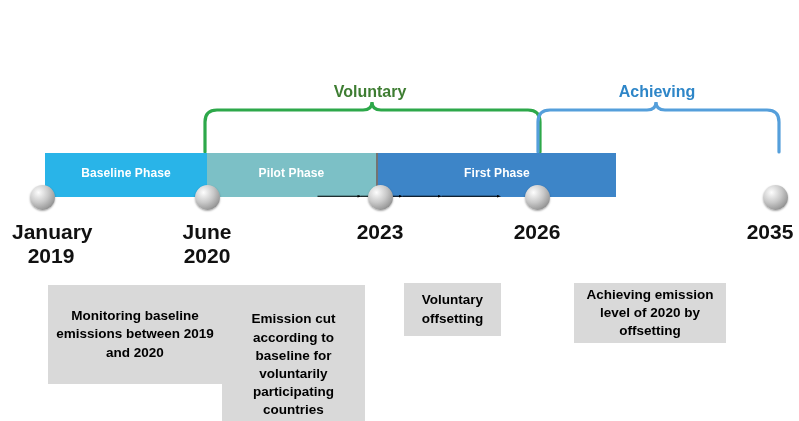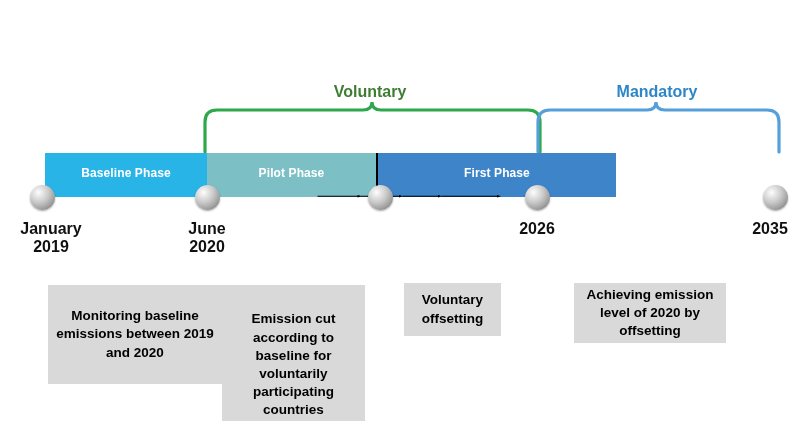--- a/index.html
+++ b/index.html
@@ -87,21 +87,21 @@
     height: 25px;
     border-radius: 50%;
     background: radial-gradient(circle at 34% 30%, #fdfdfd 0%, #eeeeee 12%, #c9c9c9 42%, #9e9e9e 70%, #787878 88%, #666666 100%);
     box-shadow: 0 1px 2px rgba(0,0,0,0.35);
   }
 
   
   .date-label {
     position: absolute;
     font-weight: bold;
-    font-size: 16px;
+    font-size: 21px;
     color: #111111;
     text-align: center;
     line-height: 1.12;
     white-space: pre-line;
   }
 
   
   .desc-box {
     position: absolute;
     background: #D9D9D9;
@@ -120,30 +120,30 @@
 </head>
 <body>
 
 <div id="canvas">
 
   <div id="voluntary-label" class="bracket-label">Voluntary</div>
   <svg id="voluntary-bracket" class="bracket-svg" width="345" height="52">
     <path d="M5,50 L5,20 Q5,8 17,8 L163,8 Q172,8 172,0 Q172,8 181,8 L328,8 Q340,8 340,20 L340,50" fill="none" stroke="#2DA84A" stroke-width="3.2" stroke-linecap="round"></path>
   </svg>
 
-  <div id="mandatory-label" class="bracket-label">Mandatory</div>
+  <div id="mandatory-label" class="bracket-label">Achieving</div>
   <svg id="mandatory-bracket" class="bracket-svg" width="252" height="52">
     <path d="M5,50 L5,20 Q5,8 17,8 L114,8 Q123,8 123,0 Q123,8 132,8 L234,8 Q246,8 246,20 L246,50" fill="none" stroke="#559FDB" stroke-width="3.2" stroke-linecap="round"></path>
   </svg>
 
   <div id="phase-bar">
     <div class="phase-seg" style="width:162px;background:#29B4E8;">
       <span>Baseline Phase</span>
     </div>
-    <div class="phase-seg" style="width:171px;background:#7CC0C6;border-right:2px solid #000000;">
+    <div class="phase-seg" style="width:171px;background:#7CC0C6;border-right:2px solid #737373;">
       <span>Pilot Phase</span>
     </div>
     <div class="phase-seg" style="width:238px;background:#3D85C8;">
       <span>First Phase</span>
     </div>
   </div>
 
   <svg id="axis-line" width="740" height="16" viewBox="0 0 740 16">
     <line x1="0" y1="5" x2="170" y2="5" stroke="#000000" stroke-width="4.5"></line>
     <polygon points="160,0 176,5 160,10" fill="#000000"></polygon>
@@ -158,20 +158,21 @@
   <div class="sphere" style="left:30px;top:145px;"></div>
   <div class="sphere" style="left:195px;top:145px;"></div>
   <div class="sphere" style="left:368px;top:145px;"></div>
   <div class="sphere" style="left:525px;top:145px;"></div>
   <div class="sphere" style="left:763px;top:145px;"></div>
 
   <div class="date-label" style="left:12px;top:180px;width:78px;">January
 2019</div>
   <div class="date-label" style="left:168px;top:180px;width:78px;">June
 2020</div>
+  <div class="date-label" style="left:341px;top:180px;width:78px;">2023</div>
   <div class="date-label" style="left:498px;top:180px;width:78px;">2026</div>
   <div class="date-label" style="left:731px;top:180px;width:78px;">2035</div>
 
   <div class="desc-box" style="left:48px;top:245px;width:174px;height:99px;">Monitoring baseline emissions between 2019 and 2020</div>
   <div class="desc-box" style="left:222px;top:245px;width:143px;height:160px;">Emission cut according to baseline for voluntarily participating countries</div>
   <div class="desc-box" style="left:404px;top:243px;width:97px;height:53px;text-align:center;">Voluntary offsetting</div>
   <div class="desc-box" style="left:574px;top:243px;width:152px;height:60px;">Achieving emission level of 2020 by offsetting</div>
 
 </div>
 

